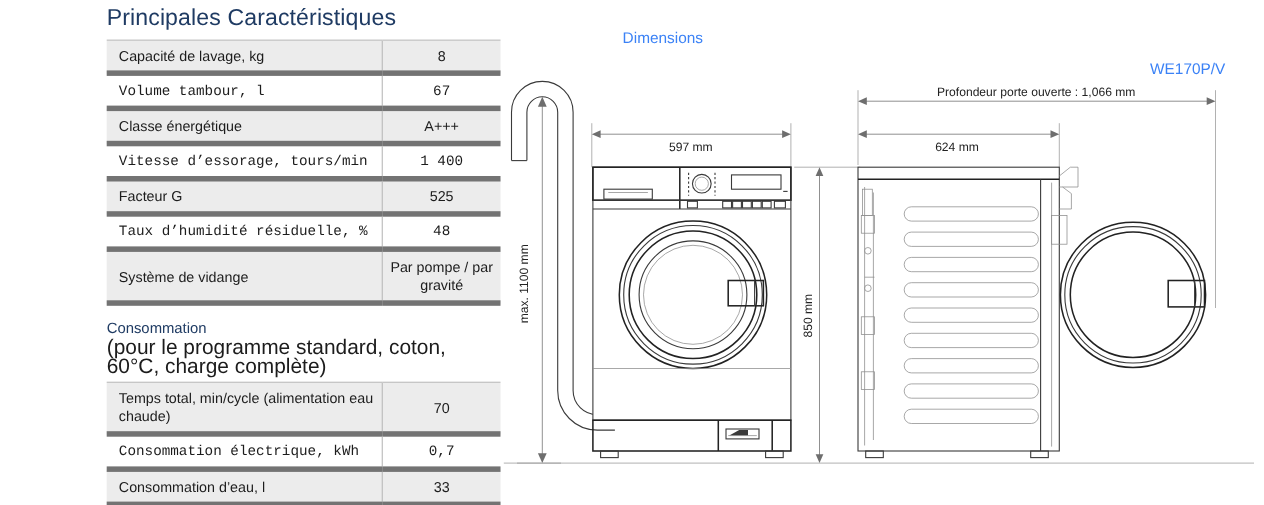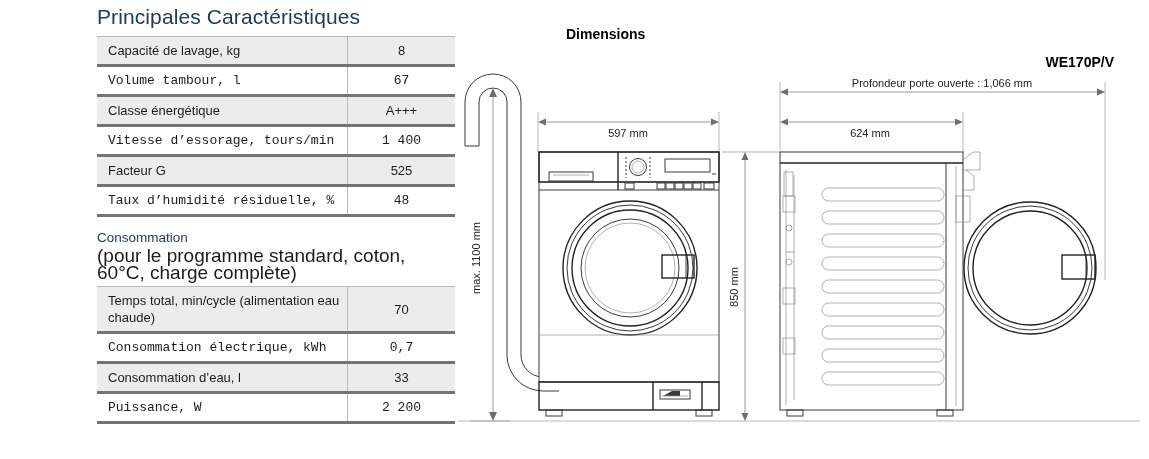--- a/index.html
+++ b/index.html
@@ -37,21 +37,21 @@
   table.spec {
     border-collapse: collapse;
     width: 346px;
     table-layout: fixed;
   }
   table.spec td {
     font-size: 13px;
     color: #1c1c1c;
     padding: 5px 0 5px 11px;
     border-top: 1px solid #b9b9b9;
-    border-bottom: 3px solid #737373;
+    border-bottom: 5px solid #737373;
     line-height: 17px;
     vertical-align: middle;
   }
   table.spec tr.shade td { background: #ececec; }
   table.spec tr.plain td { background: #ffffff; font-family: Liberation Mono, monospace; }
   table.spec td.label { width: 239px; }
   table.spec td.value {
     width: 107px;
     text-align: center;
     padding-left: 0;
@@ -78,22 +78,22 @@
   #drawing-panel {
     position: absolute;
     left: 450px;
     top: 0;
     width: 699px;
     height: 459px;
   }
   .draw-heading {
     position: absolute;
     font-size: 14px;
-    font-weight: bold;
-    color: #000000;
+    font-weight: normal;
+    color: #3b82f6;
     white-space: nowrap;
     padding-left: 12px;
   }
   #dimensions-heading { left: 104px; top: 26px; }
   #model-heading { right: 35px; top: 26px; margin-top: 28px; }
 
   #drawing-svg {
     position: absolute;
     left: 0;
     top: 0;
@@ -124,20 +124,24 @@
         <td class="label">Vitesse d’essorage, tours/min</td>
         <td class="value">1 400</td>
       </tr>
       <tr class="shade">
         <td class="label">Facteur G</td>
         <td class="value">525</td>
       </tr>
       <tr class="plain">
         <td class="label">Taux d’humidité résiduelle, %</td>
         <td class="value">48</td>
+      </tr>
+      <tr class="shade">
+        <td class="label">Système de vidange</td>
+        <td class="value">Par pompe / par gravité</td>
       </tr>
     </tbody>
   </table>
 
   <div class="sub-heading">Consommation</div>
   <div class="sub-note">(pour le programme standard, coton, 60°C, charge complète)</div>
 
   <table class="spec">
     <tbody>
       <tr class="shade">

